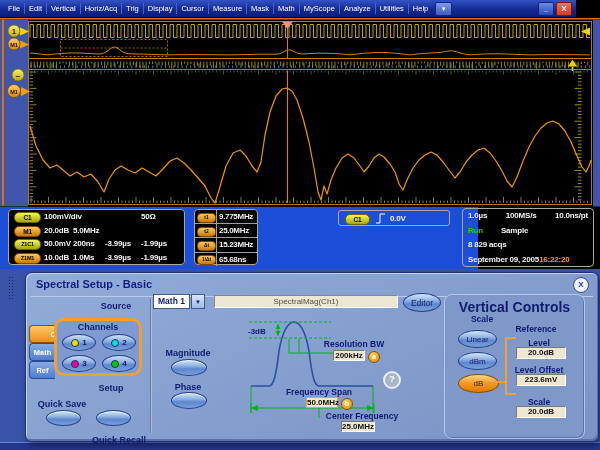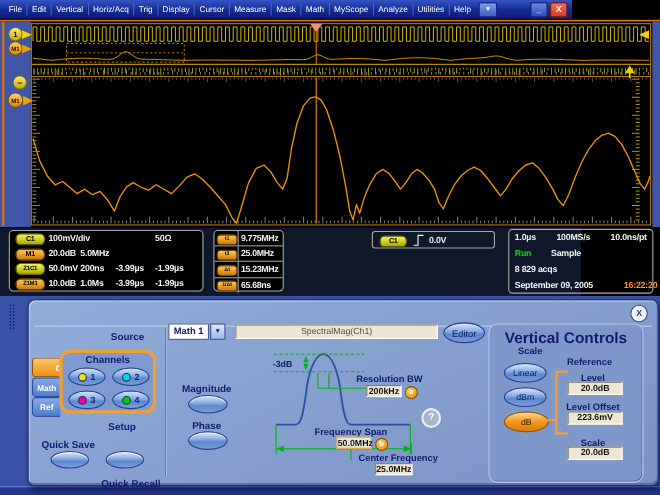--- a/index.html
+++ b/index.html
@@ -1,35 +1,35 @@
 <!DOCTYPE html>
 <html><head>
 <meta charset="utf-8">
 <style>
   html,body{margin:0;padding:0;background:#222;}
   .screen{position:relative;width:600px;height:450px;overflow:hidden;background:#000;
     font-family:"Liberation Sans",sans-serif;cursor:default;}
   
-  .menubar{position:absolute;left:0;top:0;width:520px;height:17px;
+  .menubar{position:absolute;left:0;top:0;width:576px;height:17px;
     background:linear-gradient(#3354c4 0%,#132a92 55%,#0a1c78 100%);
     display:flex;align-items:center;box-sizing:border-box;padding:0 4px;}
   .mi{color:#fff;font-size:7.5px;padding:1px 4px;border-right:1px solid #4a63c0;white-space:nowrap;}
   .menu-drop{margin-left:3px;width:15px;height:12px;border-radius:2px;
     background:linear-gradient(#7e9ae8,#3a5cc0);border:1px solid #16247e;color:#fff;
     font-size:6px;display:flex;align-items:center;justify-content:center;}
   .mb-spacer{flex:1;}
   .win-btn{width:14px;height:12px;margin-left:2px;border-radius:2px;color:#fff;
     font-size:8px;font-weight:bold;display:flex;align-items:center;justify-content:center;line-height:1;}
   .win-min{background:linear-gradient(#6e8ae0,#2a4ab8);border:1px solid #13247e;}
   .win-close{background:linear-gradient(#f0705a,#d63a20);border:1px solid #7e1808;}
   
   svg.wave{position:absolute;left:0;top:17px;}
   svg text{font-family:"Liberation Sans",sans-serif;}
   
-  .readouts{position:absolute;left:0;top:207px;width:528px;height:62px;background:#0f172a;}
+  .readouts{position:absolute;left:0;top:207px;width:478px;height:62px;background:#1d4ed8;}
   .rbox{position:absolute;border:1px solid #a8a8a8;border-radius:4px;box-sizing:border-box;background:#000;}
   .rrow{position:relative;height:13.5px;}
   .badge{position:absolute;left:5px;top:2px;width:25px;height:9px;border-radius:5px;
     font-size:6.5px;font-weight:bold;color:#000;text-align:center;line-height:9.5px;letter-spacing:-0.2px;}
   .by{background:linear-gradient(#f6f65a,#a8a800);border:1px solid #6a6a00;}
   .bo{background:linear-gradient(#ffc85e,#cc7a00);border:1px solid #7a4a00;}
   .f{position:absolute;top:2px;color:#f2f2f2;font-size:8px;font-weight:bold;letter-spacing:-0.2px;white-space:nowrap;}
   .f1{left:35px;} .f2{left:64px;} .f3{left:96px;} .f4{left:132px;}
   .crow{position:relative;height:13.2px;border-bottom:1px solid #9aa0a8;}
   .crow:last-child{border-bottom:none;}
@@ -254,32 +254,33 @@
         <span>100MS/s</span>
         <span>10.0ns/pt</span>
       </div>
       <div class="iline" style="gap:18px;">
         <span style="color:#19d119;">Run</span>
         <span>Sample</span>
       </div>
       <div class="iline">
         <span>8 829 acqs</span>
       </div>
-      <div class="iline" style="gap:28px;">
+      <div class="iline" style="">
         <span>September 09, 2005</span>
         <span style="color:#ff9518;">16:22:20</span>
       </div>
     </div>
   </div>
 
   <div class="desktop">
     <div class="grip"></div>
     <div class="taskstrip"></div>
 
     <div class="dialog">
+      <div class="dlg-title">Spectral Setup - Basic</div>
       <div class="dlg-close">X</div>
       <div class="dlg-hline"></div>
       <div class="dlg-vline"></div>
 
       <div class="sec-label" style="left:40px;top:28px;width:100px;">Source</div>
       <div class="tab tab-on" style="top:52px;padding-left:13px;">Ch</div>
       <div class="tab tab-off" style="top:70px;">Math</div>
       <div class="tab tab-off" style="top:88px;">Ref</div>
       <div class="chbox">
         <div class="sec-label" style="left:0;top:1px;width:82px;">Channels</div>

